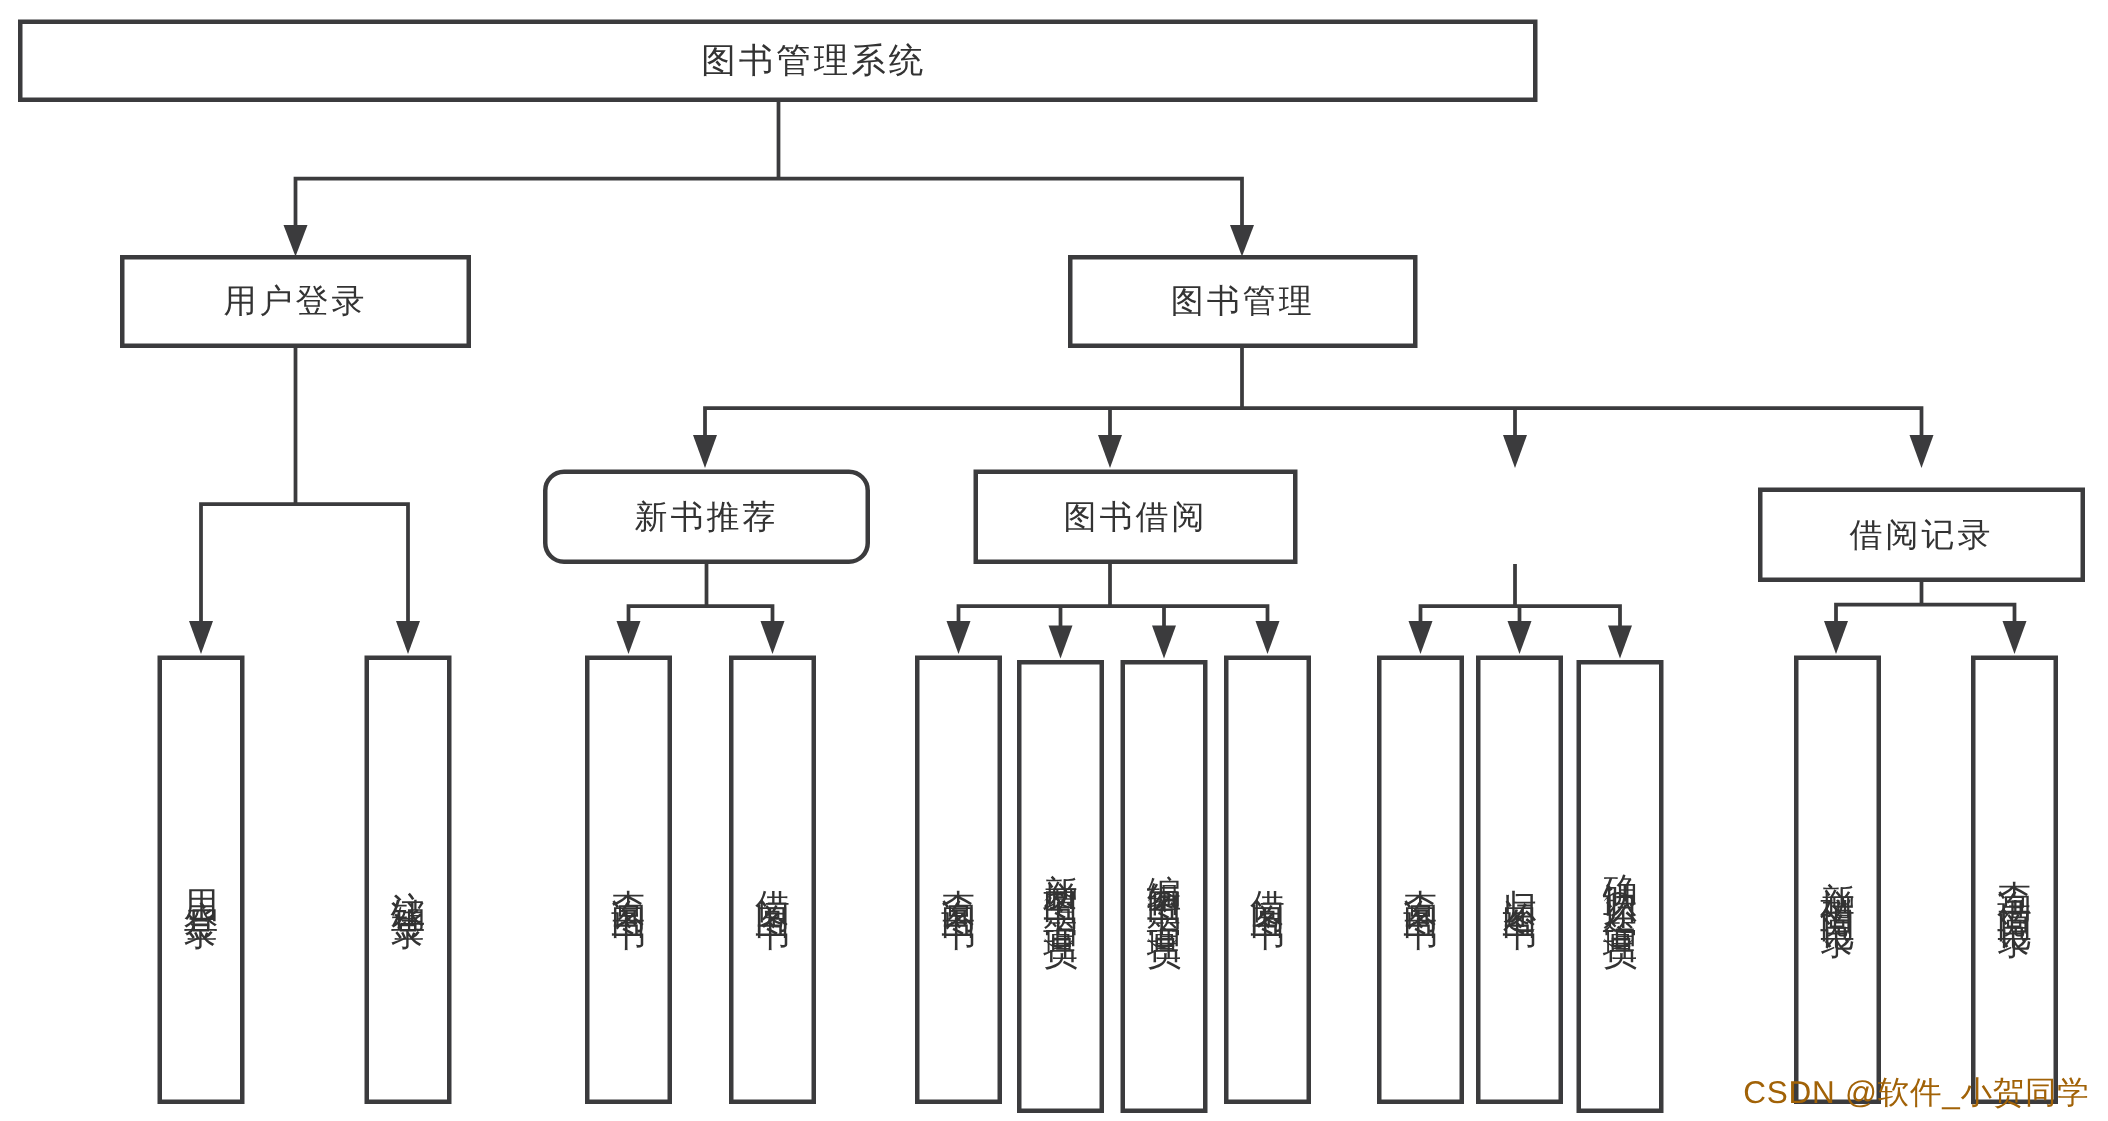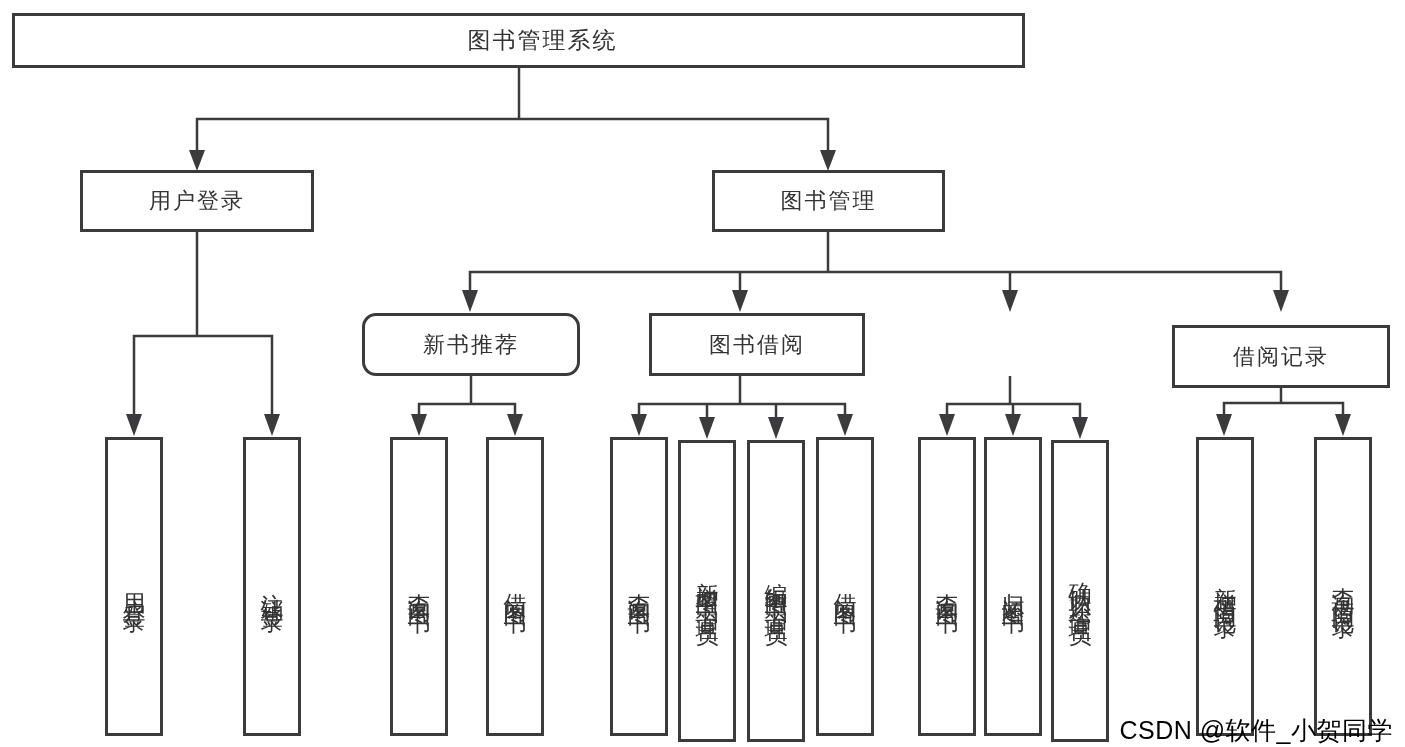--- a/index.html
+++ b/index.html
@@ -43,23 +43,23 @@
     font-size: 23px;
     letter-spacing: 6px;
     line-height: 1;
     color: #333333;
     white-space: nowrap;
   }
   .watermark {
     position: absolute;
     top: 714px;
     right: 12px;
-    font-size: 25px;
+    font-size: 21px;
     letter-spacing: 0.5px;
-    color: #000000;
+    color: #a16207;
     white-space: nowrap;
   }
 </style>
 </head>
 <body>
 
 <div class="canvas">
 
   <svg class="connectors" width="1405" height="747" viewBox="0 0 1405 747" fill="none" stroke="#3b3b3d" stroke-width="2.5">
 

